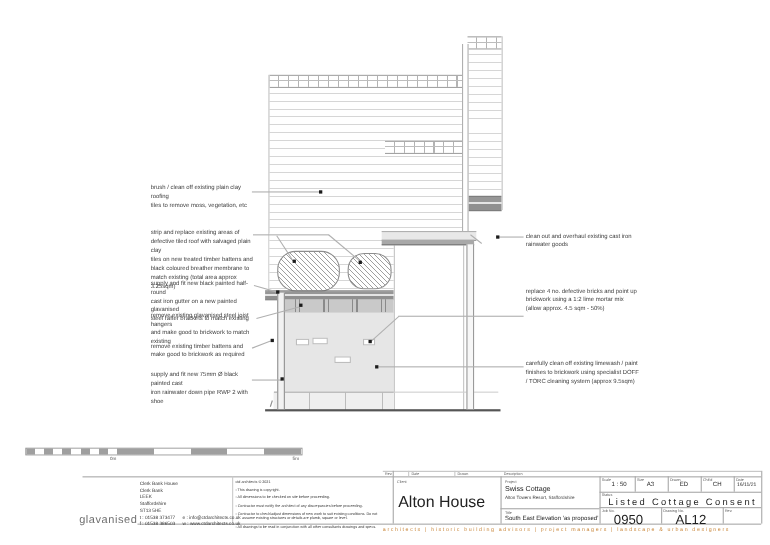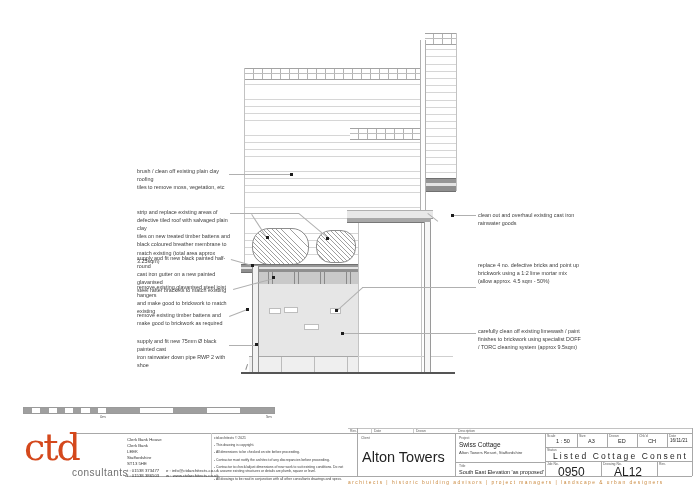--- a/index.html
+++ b/index.html
@@ -157,22 +157,21 @@
     <div class="vline" style="left:577px;top:8px;height:14px;"></div>
     <div class="vline" style="left:607px;top:8px;height:14px;"></div>
     <div class="vline" style="left:637px;top:8px;height:14px;"></div>
     <div class="vline" style="left:667px;top:8px;height:14px;"></div>
     <div class="hline" style="left:545px;top:22px;width:147px;"></div>
     <div class="hline" style="left:545px;top:36px;width:147px;"></div>
     <div class="vline" style="left:601px;top:36px;height:15px;"></div>
     <div class="vline" style="left:657px;top:36px;height:15px;"></div>
 
     <div class="abs" style="left:24px;top:9px;width:100px;height:44px;">
-      <span style="position:absolute;left:0;top:-6px;font-family:'DejaVu Serif',serif;font-size:38px;line-height:1;color:#d4481c;letter-spacing:-2px;">ctd</span>
-      <span style="position:absolute;left:48px;top:33px;font-size:10px;color:#6f6f6f;letter-spacing:0.5px;">consultants</span>
+      <span style="position:absolute;left:48px;top:33px;font-size:10px;color:#6f6f6f;letter-spacing:0.5px;">glavanised</span>
     </div>
 
     <div class="tiny" style="left:127px;top:12px;">Clerk Bank House</div>
     <div class="tiny" style="left:127px;top:18px;">Clerk Bank</div>
     <div class="tiny" style="left:127px;top:24px;">LEEK</div>
     <div class="tiny" style="left:127px;top:30px;">Staffordshire</div>
     <div class="tiny" style="left:127px;top:36px;">ST13 5HE</div>
     <div class="tiny" style="left:127px;top:43px;">t : 01538 373477</div>
     <div class="tiny" style="left:127px;top:48px;">f : 01538 386503</div>
     <div class="tiny" style="left:166px;top:43px;">e : info@ctdarchitects.co.uk</div>
@@ -186,21 +185,21 @@
       <p class="note">-   Contractor to check/adjust dimensions of new work to suit existing conditions. Do not assume existing structures or details are plumb, square or level.</p>
       <p class="note">-   All drawings to be read in conjunction with all other consultants drawings and specs.</p>
     </div>
 
     <div class="lbl" style="left:350px;top:4px;">Rev.</div>
     <div class="lbl" style="left:374px;top:4px;">Date</div>
     <div class="lbl" style="left:416px;top:4px;">Drawn</div>
     <div class="lbl" style="left:458px;top:4px;">Description</div>
 
     <div class="lbl" style="left:361px;top:11px;">Client</div>
-    <div class="val" style="left:362px;top:24px;font-size:14.5px;color:#222;">Alton Towers</div>
+    <div class="val" style="left:362px;top:24px;font-size:14.5px;color:#222;">Alton House</div>
 
     <div class="lbl" style="left:459px;top:11px;">Project</div>
     <div class="val" style="left:459px;top:16px;font-size:6.5px;">Swiss Cottage</div>
     <div class="val" style="left:459px;top:25px;font-size:4.2px;color:#444;">Alton Towers Resort, Staffordshire</div>
     <div class="lbl" style="left:459px;top:39px;">Title</div>
     <div class="val" style="left:459px;top:44px;font-size:5.5px;">South East Elevation 'as proposed'</div>
 
     <div class="lbl" style="left:547px;top:9px;">Scale</div>
     <div class="val" style="left:556px;top:13px;font-size:5.5px;">1 : 50</div>
     <div class="lbl" style="left:579px;top:9px;">Size</div>

